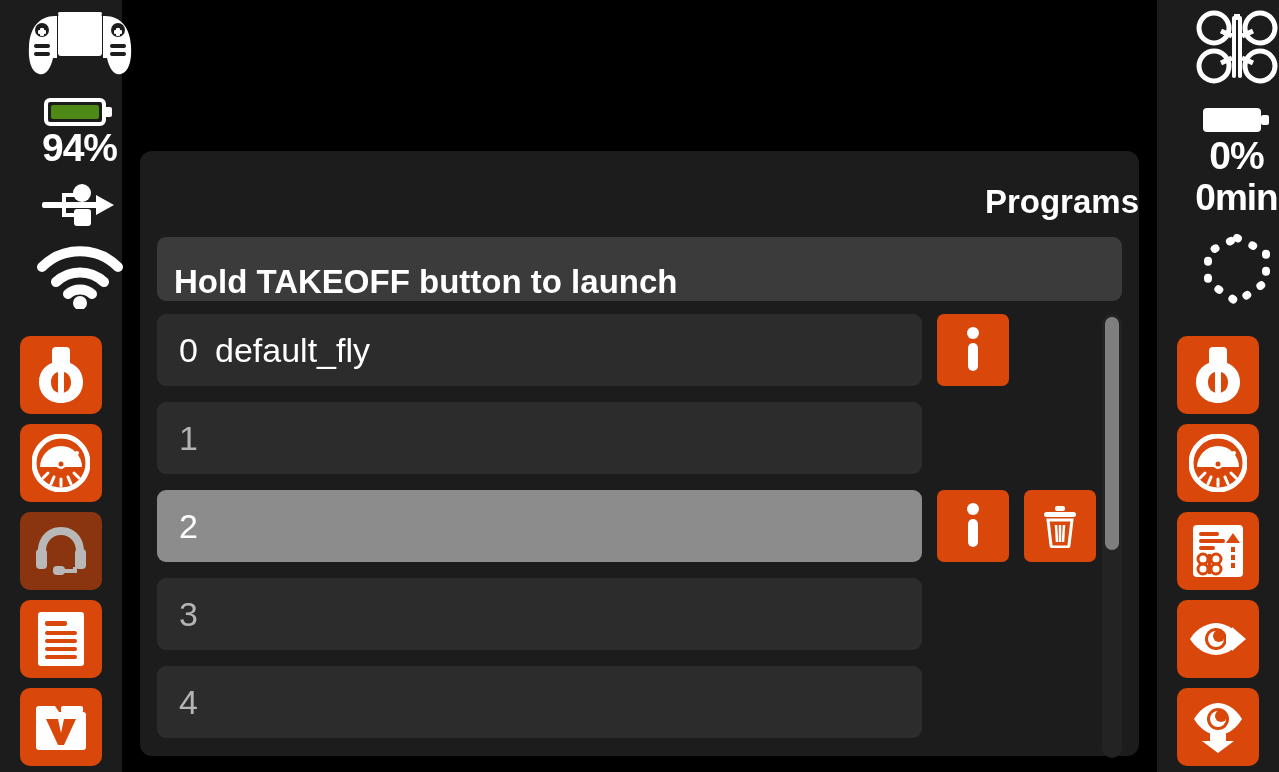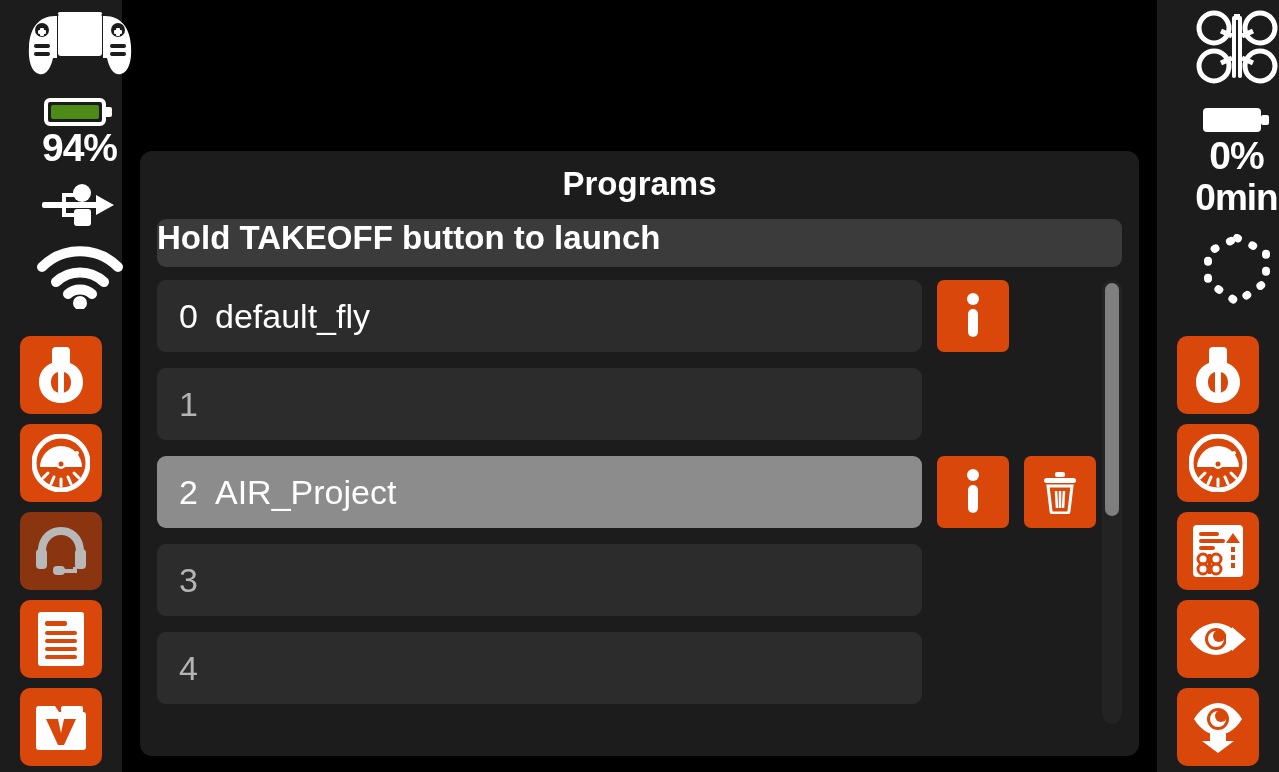--- a/index.html
+++ b/index.html
@@ -48,27 +48,27 @@
 
   
   .panel{
     position:absolute;left:140px;top:151px;
     width:999px;height:605px;
     background:#1c1c1c;border-radius:12px;
     box-sizing:border-box;
     padding:0;
   }
   .panel-title{
-    text-align:center;font-size:33px;font-weight:bold;
-    color:#fff;padding-top:16px;line-height:1;
+    text-align:right;font-size:33px;font-weight:bold;
+    color:#fff;padding-top:34px;line-height:1;
   }
   .status-bar{
-    margin:19px 17px 0 17px;height:48px;border-radius:9px;
-    background:#3b3b3b;display:flex;align-items:flex-start;
-    box-sizing:border-box;
+    margin:19px 17px 0 17px;height:64px;border-radius:9px;
+    background:#3b3b3b;display:flex;align-items:flex-end;
+    padding-left:17px;box-sizing:border-box;
   }
   .status-bar span{font-size:33px;font-weight:bold;color:#fff;}
 
   .list{
     position:relative;margin:13px 17px 0 17px;
     height:444px;overflow:hidden;
   }
   .row{
     position:relative;height:72px;margin-bottom:16px;
     display:flex;align-items:center;
@@ -377,21 +377,20 @@
       <div class="row">
         <div class="slot">
           <span class="idx">1</span>
           <span class="nm"></span>
         </div>
       </div>
 
       <div class="row">
         <div class="slot selected">
           <span class="idx">2</span>
-          <span class="nm">AIR_Project</span>
         </div>
         <div class="row-actions">
           <div class="abtn">
             <svg width="16" height="46" viewBox="0 0 16 46">
               <circle cx="8" cy="6" r="6" fill="#ffffff"></circle>
               <rect x="3" y="16" width="10" height="28" rx="5" fill="#ffffff"></rect>
             </svg>
           </div>
           <div class="abtn">
             <svg width="40" height="44" viewBox="0 0 40 44">

